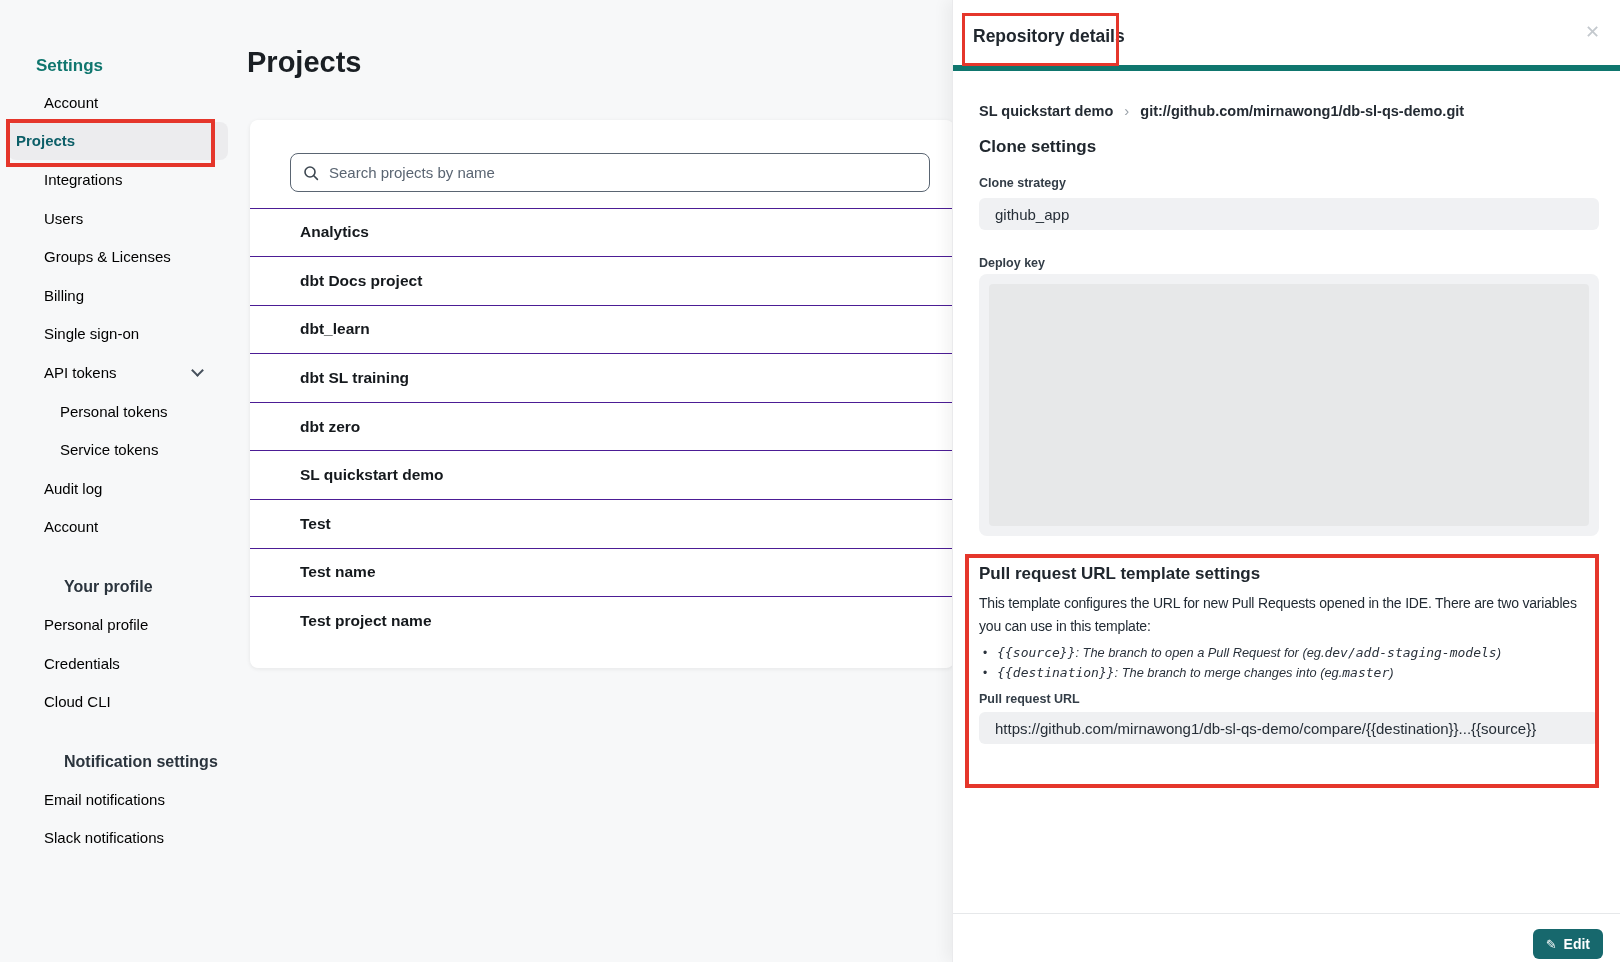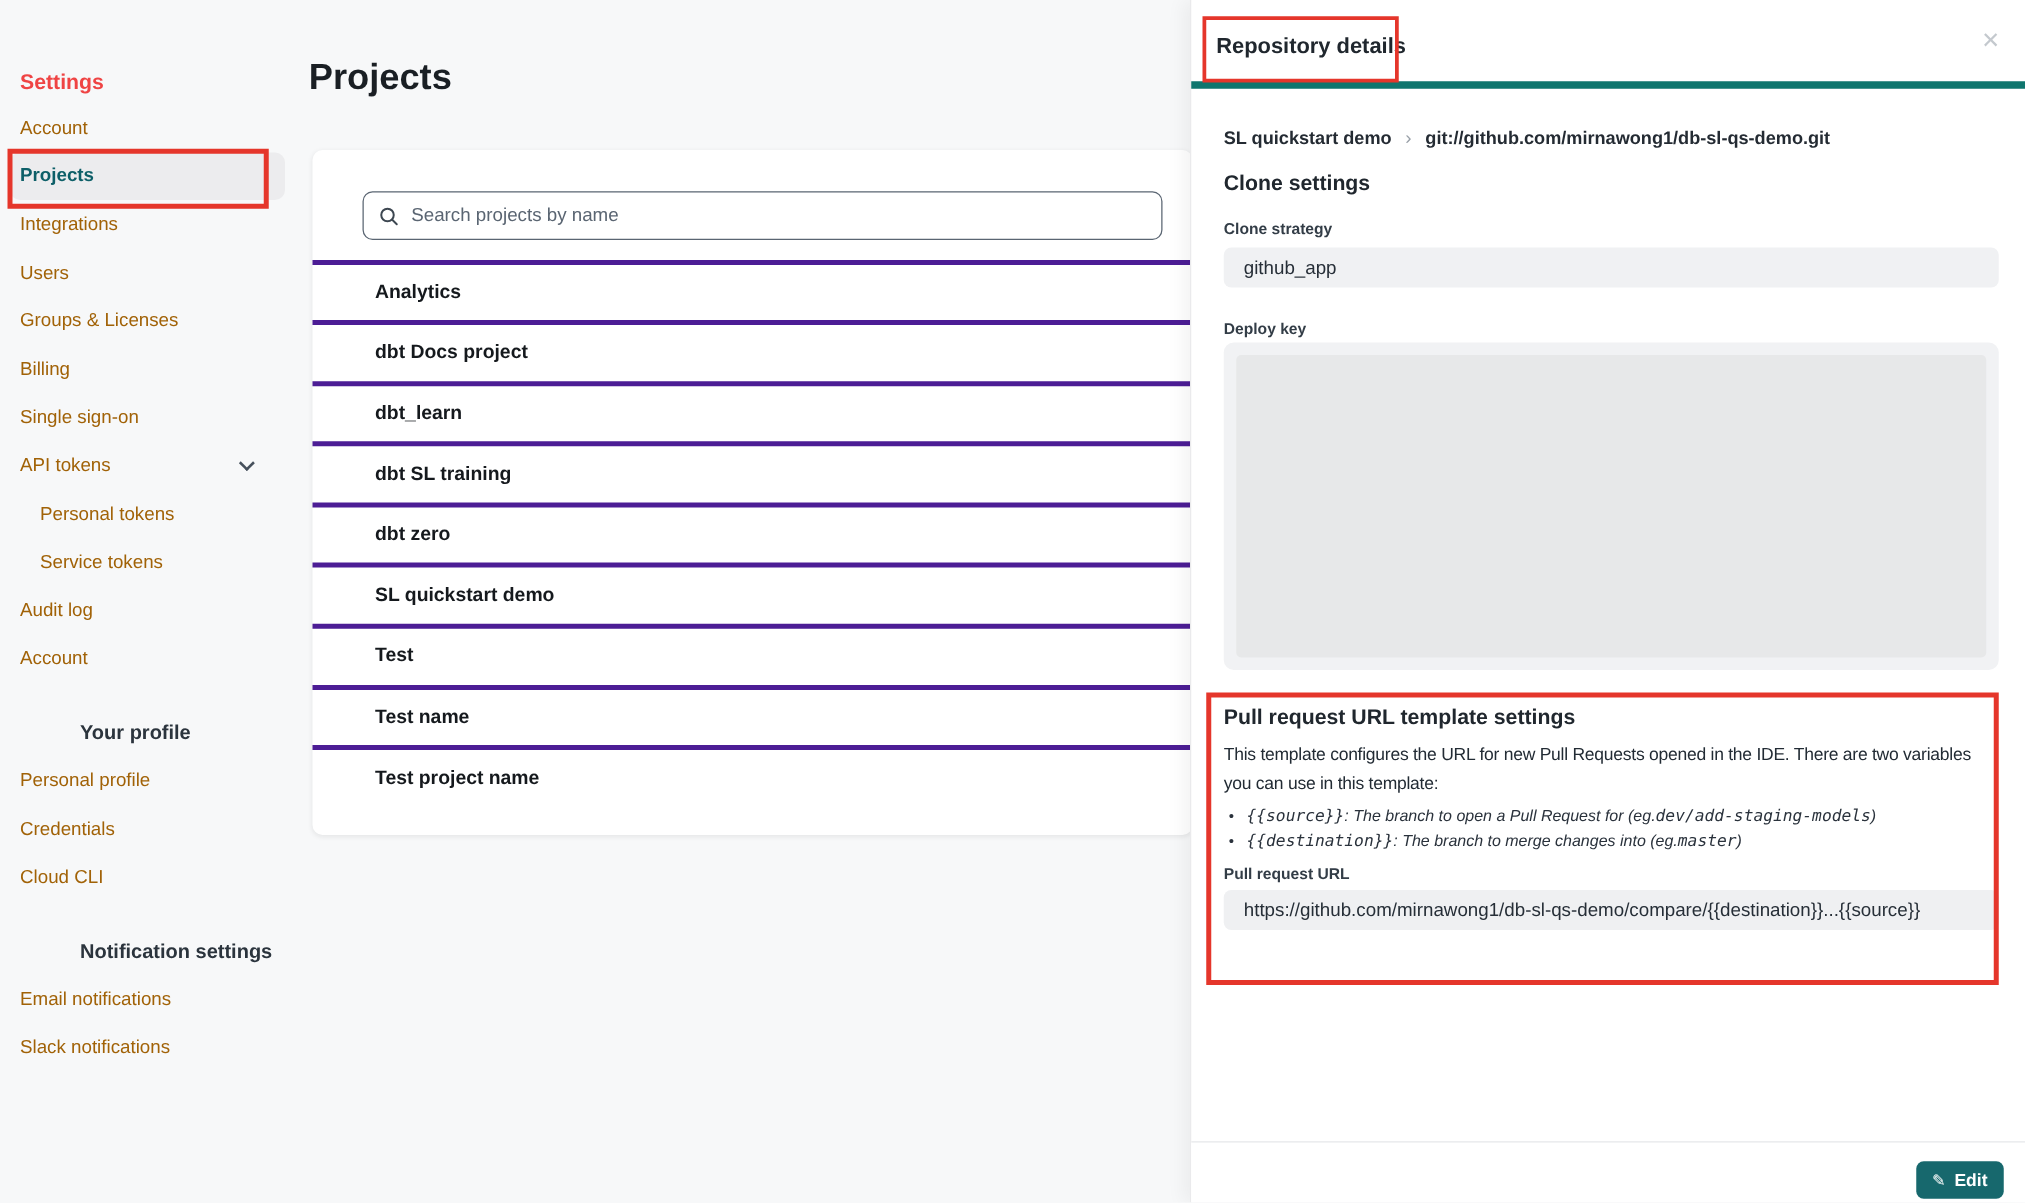--- a/index.html
+++ b/index.html
@@ -8,36 +8,36 @@
     font-family:"Liberation Sans", sans-serif;
     background:#f7f8f9;
     color:#2b343d;
     overflow:hidden;
     position:relative;
   }
   #stage { position:absolute; inset:0; width:1620px; height:962px; }
 
   
   .sidebar { position:absolute; left:0; top:0; width:240px; height:962px; padding:49px 0 0 16px; }
-  .side-title { height:34px; display:flex; align-items:center; font-size:17px; font-weight:bold; color:#ef4444; }
-  .side-item { position:relative; height:38.6px; display:flex; align-items:center; font-size:15px; color:#a16207; cursor:pointer; }
+  .side-title { height:34px; display:flex; align-items:center; font-size:17px; font-weight:bold; color:#0f766e;margin-left:20px; }
+  .side-item { position:relative; height:38.6px; display:flex; align-items:center; font-size:15px; color:#000000; cursor:pointer;margin-left:28px; }
   .side-item.indent { padding-left:16px; }
   .side-item.active { margin-left:-8px; padding-left:8px; width:220px; background:#ececee; border-radius:8px; color:#0d5f68; font-weight:bold; }
   .side-section { margin-top:23px; height:36px; display:flex; align-items:center; font-size:16px; font-weight:bold; color:#2b343d;margin-left:48px; }
   .chev { position:absolute; right:38px; top:13px; width:9px; height:9px; border-right:2px solid #46505c; border-bottom:2px solid #46505c; transform:rotate(45deg); }
 
   
   .page-title { position:absolute; left:247px; top:46px; font-size:29px; font-weight:bold; color:#1a1f24; }
   .card { position:absolute; left:250px; top:120px; width:704px; height:548px; background:#ffffff; border-radius:8px; box-shadow:0 1px 4px rgba(20,24,28,.08); }
   .search-wrap { position:absolute; left:40px; top:33px; width:640px; height:39px; border:1px solid #5a6572; border-radius:8px; background:#fff; display:flex; align-items:center; padding:0 12px; }
   .search-wrap svg { flex:0 0 auto; }
   .search-wrap input { border:none; outline:none; flex:1; margin-left:10px; font-size:15px; font-family:"Liberation Sans", sans-serif; color:#1d242b; background:transparent; }
   .search-wrap input::placeholder { color:#5a6572; opacity:1; }
   .rows { position:absolute; left:0; top:87.5px; width:100%; }
-  .prow { height:48.6px; border-top:4px solid #4c1d95; display:flex; align-items:center; padding-left:50px; font-size:15.5px; font-weight:bold; color:#15191d; cursor:pointer; }
+  .prow { height:48.6px; border-top:1px solid #4c1d95; display:flex; align-items:center; padding-left:50px; font-size:15.5px; font-weight:bold; color:#15191d; cursor:pointer; }
 
   
   .panel { position:absolute; left:952px; top:0; width:668px; height:962px; background:#ffffff; border-left:1px solid #eaeaec; box-shadow:-6px 0 14px rgba(0,0,0,.05); }
   .panel-header { position:absolute; left:0; top:0; width:100%; height:71px; border-bottom:6px solid #0f766e; }
   .panel-title { position:absolute; left:20px; top:26px; font-size:17.5px; font-weight:bold; color:#20272e; }
   .close-x { position:absolute; right:20px; top:23px; font-size:18px; color:#c4c9ce; cursor:pointer; line-height:1; }
   .crumb { position:absolute; left:26px; top:102px; display:flex; align-items:center; gap:11px; font-size:14.5px; font-weight:bold; color:#242b33; }
   .crumb .sep { color:#99a0a8; font-weight:normal; font-size:15px; }
   .sec-h { position:absolute; left:26px; font-size:17px; font-weight:bold; color:#20272e; }
   .fld-label { position:absolute; left:26px; font-size:12.5px; font-weight:bold; color:#333d47; }

